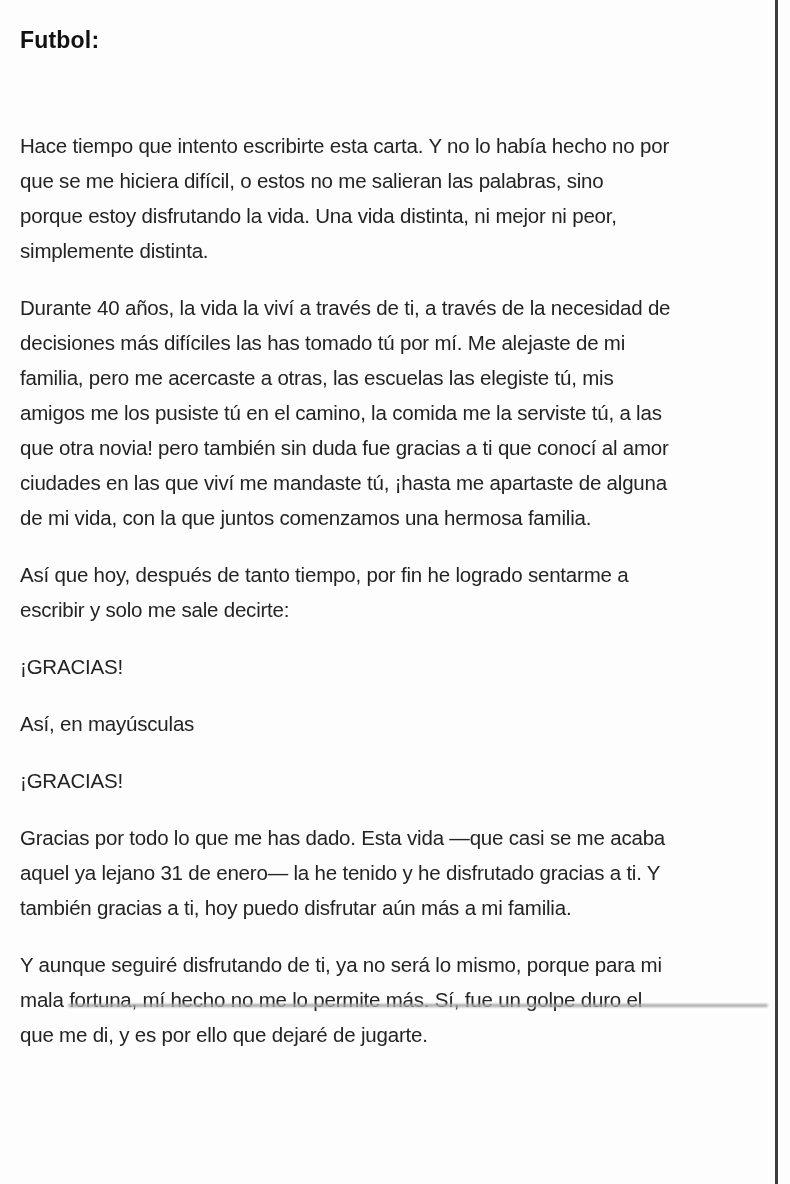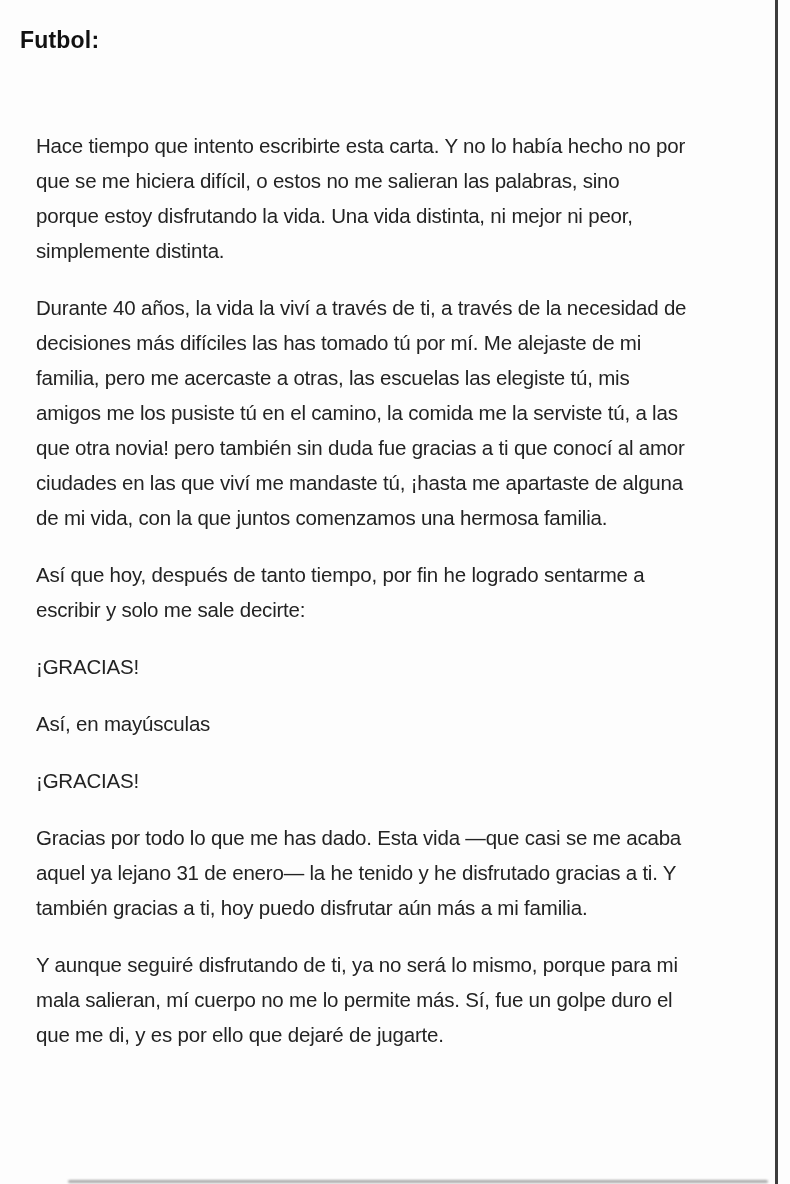--- a/index.html
+++ b/index.html
@@ -12,35 +12,35 @@
   *{box-sizing:border-box;}
   html,body{margin:0;padding:0;}
   body{
     width:790px;height:1184px;
     background:var(--background);
     overflow:hidden;
     font-family:"Liberation Sans", sans-serif;
   }
   .page{
     position:relative;
-    width:790px;height:1184px;
+    width:790px;height:1008px;
   }
   .content{
     position:absolute;
     left:20px;top:26px;right:24px;
   }
   .doc-title{
     margin:0 0 74px 0;
     font-size:23px;
     font-weight:700;
     line-height:28px;
     color:var(--heading);
     letter-spacing:.2px;
   }
-  .para{margin:0 0 22px 16px;}
+  .para{margin:0 0 22px 0;}
   .tline{
     font-size:20.5px;
     line-height:35px;
     color:var(--text);
     letter-spacing:-.2px;
     white-space:nowrap;
   }
   .page-border-right{
     position:absolute;
     top:0;right:12px;
@@ -91,20 +91,20 @@
         <div class="para">
           <div class="tline">¡GRACIAS!</div>
         </div>
         <div class="para">
           <div class="tline">Gracias por todo lo que me has dado. Esta vida —que casi se me acaba</div>
           <div class="tline">aquel ya lejano 31 de enero— la he tenido y he disfrutado gracias a ti. Y</div>
           <div class="tline">también gracias a ti, hoy puedo disfrutar aún más a mi familia.</div>
         </div>
         <div class="para">
           <div class="tline">Y aunque seguiré disfrutando de ti, ya no será lo mismo, porque para mi</div>
-          <div class="tline">mala salieran, mí cuerpo no me lo permite más. Sí, fue un golpe duro el</div>
+          <div class="tline">mala fortuna, mí hecho no me lo permite más. Sí, fue un golpe duro el</div>
           <div class="tline">que me di, y es por ello que dejaré de jugarte.</div>
         </div>
       </main>
   </div>
   <div class="page-border-right"></div>
   <div class="bottom-cut-text-line"></div>
 </div>
 
 </body></html>

